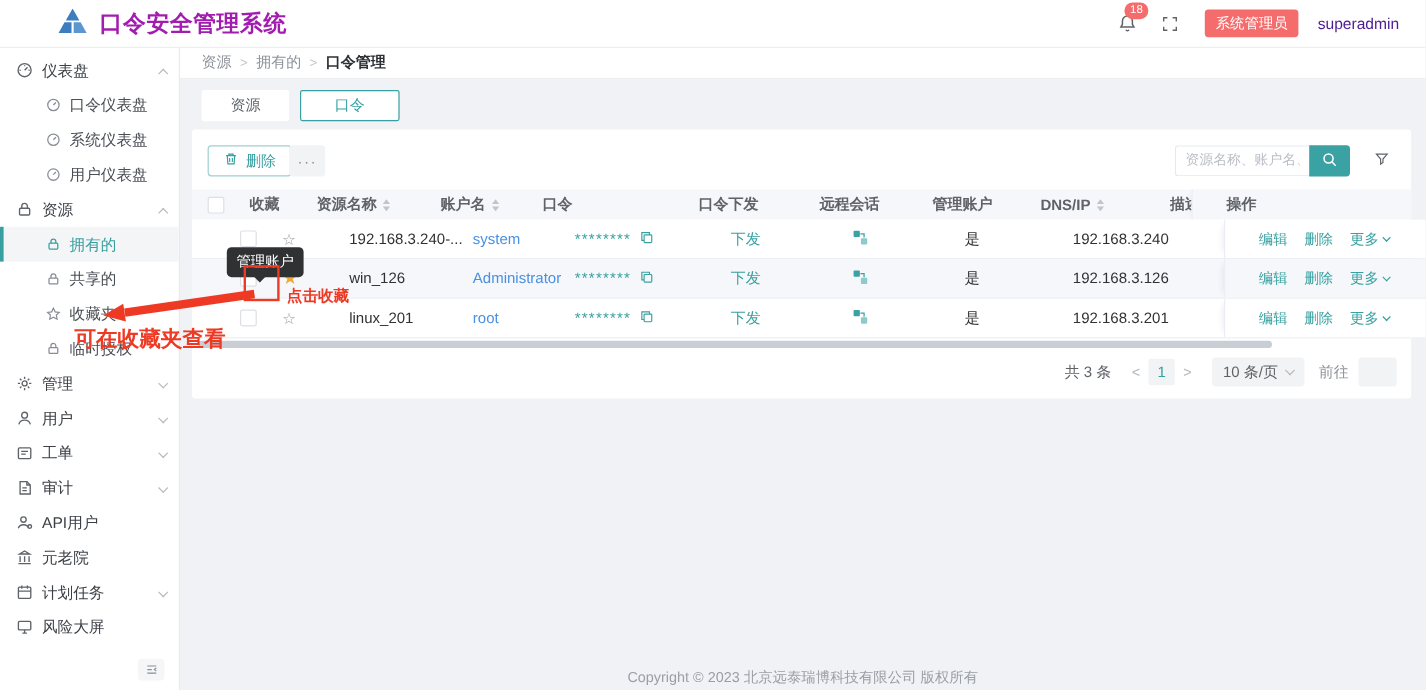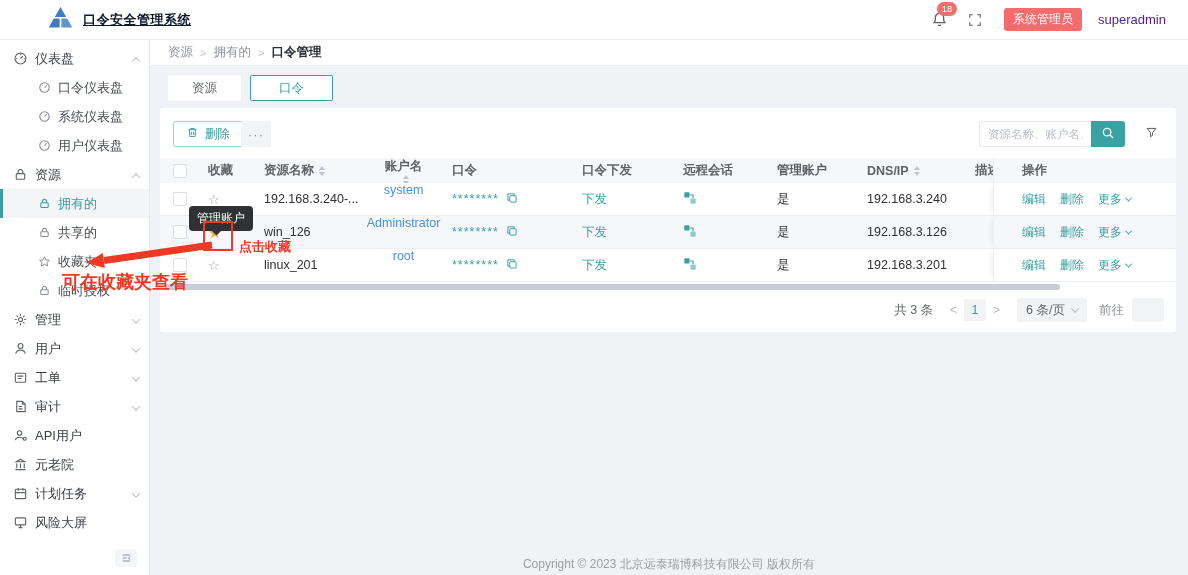--- a/index.html
+++ b/index.html
@@ -4,21 +4,21 @@
 <style>
   * { margin:0; padding:0; box-sizing:border-box; }
   html,body { width:1188px; height:575px; overflow:hidden; }
   body { font-family:"Liberation Sans","DejaVu Sans",sans-serif; background:#f0f2f5; color:#303133; }
   .page { position:relative; width:1188px; height:575px; background:#f0f2f5; }
 
   
   .topbar { position:absolute; left:0; top:0; width:1188px; height:40px; background:#fff;
             border-bottom:1px solid #ebedf0; display:flex; align-items:center; z-index:10; }
   .logo-wrap { display:flex; align-items:center; gap:10px; padding-left:48px; }
-  .app-title { font-size:13px; font-weight:700; color:#0f172a; letter-spacing:.5px;text-decoration:underline; }
+  .app-title { font-size:19px; font-weight:700; color:#a21caf; letter-spacing:.5px; }
   .top-right { margin-left:auto; display:flex; align-items:center; padding-right:22px; }
   .bell-wrap { position:relative; width:22px; height:22px; display:flex; align-items:center; justify-content:center; }
   .bell-badge { position:absolute; top:-7px; left:9px; min-width:20px; height:14px; background:#f56c6c;
                 color:#fff; font-size:9.5px; line-height:14px; text-align:center; border-radius:8px; padding:0 4px; }
   .fs-wrap { width:22px; height:22px; margin-left:14px; display:flex; align-items:center; justify-content:center; }
   .role-badge { margin-left:18px; background:#f56c6c; color:#fff; font-size:12px; padding:3px 9px; border-radius:3px; }
   .username { margin-left:16px; color:#4c1d95; font-size:13px; }
 
   
   .sidebar { position:absolute; left:0; top:40px; width:150px; height:535px; background:#fff;
@@ -66,29 +66,29 @@
                   font-size:11.5px; color:#303133; padding:0 8px; outline:none; font-family:inherit; }
   .search-input::placeholder { color:#b9bdc4; }
   .btn-search { width:34px; height:26px; background:#3aa2a2; border:none; border-radius:0 3px 3px 0;
                 display:flex; align-items:center; justify-content:center; cursor:pointer; }
   .btn-filter { width:28px; height:26px; margin-left:12px; background:transparent; border:none;
                 display:flex; align-items:center; justify-content:center; cursor:pointer; }
 
   
   .thead, .trow { position:absolute; left:0; width:1016px; display:flex; align-items:center; }
   .thead { top:50px; height:25px; background:#f5f7fa; font-size:12.5px; color:#5f6368; font-weight:700; }
-  .trow { height:33px; font-size:12.5px; border-bottom:1px solid #ebeef5; background:#fff; }
+  .trow { height:33px; font-size:12.5px; border-bottom:1px solid #ebeef5; background:#fff;padding-left:27px; }
   .trow.hovered { background:#f5f7fa; }
   .r0 { top:75px; } .r1 { top:108px; } .r2 { top:141px; }
 
   .c { display:flex; align-items:center; height:100%; flex:0 0 auto; }
   .c-check { width:40px; justify-content:center; }
   .c-fav   { width:52px; padding-left:8px; }
   .c-name  { width:103px; padding-left:12px; }
-  .c-acct  { width:85px; padding-left:12px;flex-direction:column; }
+  .c-acct  { width:85px; padding-left:12px; }
   .c-pwd   { width:118px; padding-left:12px; gap:7px; }
   .c-issue { width:101px; padding-left:24px; }
   .c-sess  { width:100px; padding-left:24px; }
   .c-mng   { width:96px; padding-left:18px; }
   .c-dns   { width:120px; padding-left:12px; }
   .c-desc  { width:18px; overflow:hidden; white-space:nowrap; }
   .c-ops   { width:183px; padding-left:28px; gap:14px; border-left:1px solid #ebeef5;
              box-shadow:-5px 0 6px -5px rgba(0,0,0,.10); }
   .thead .c-ops { background:#f5f7fa; }
   .trow .c-ops { background:inherit; }
@@ -606,21 +606,21 @@
     </div>
 
     <div class="hscroll"></div>
 
     <div class="pager">
       <span class="pg-total">共 3 条</span>
       <span class="pg-arrow">&lt;</span>
       <span class="pg-num">1</span>
       <span class="pg-arrow">&gt;</span>
       <span class="pg-sizer">
-        <span>6 条/页</span>
+        <span>10 条/页</span>
         <i class="chev down"></i>
       </span>
       <span class="pg-goto-label">前往</span>
       <input class="pg-goto-input" style="">
     </div>
   </div>
 
   <div class="footer">Copyright © 2023 北京远泰瑞博科技有限公司 版权所有</div>
 
   <div class="annotations">

